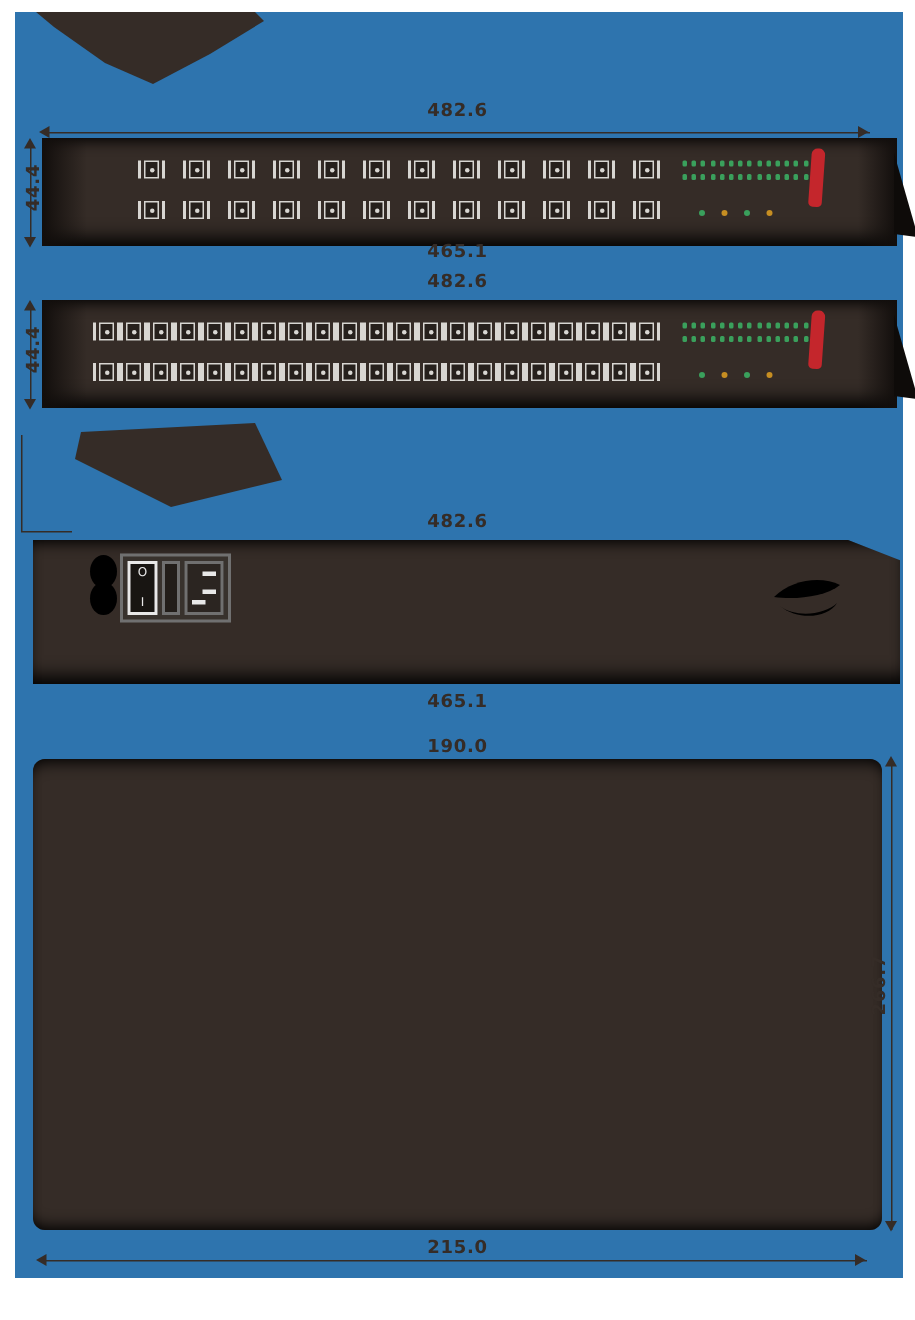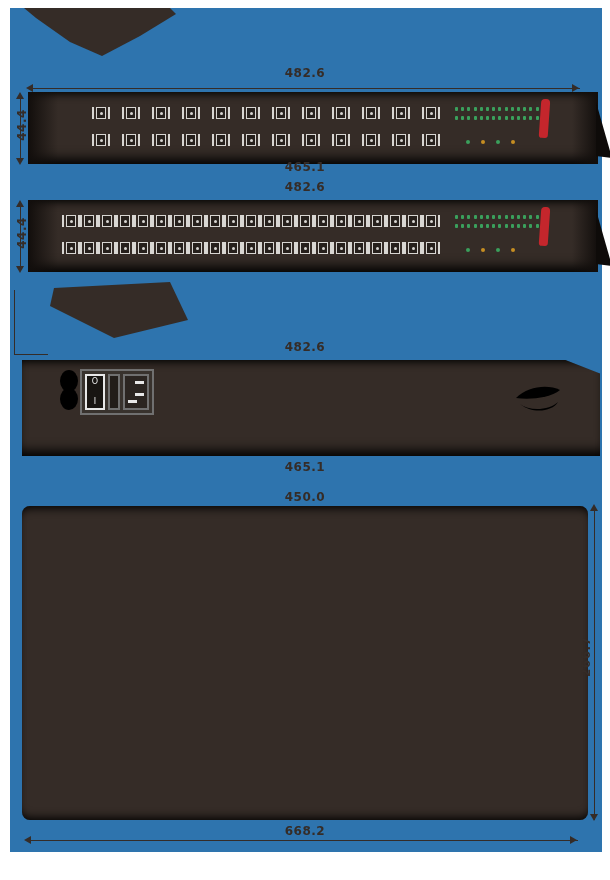--- a/index.html
+++ b/index.html
@@ -679,28 +679,28 @@
         </div>
       </div>
       <svg class="abs" style="left:492px;top:22px;" width="48" height="36" viewBox="0 0 48 36">
         <path d="M2,16 C14,4 34,2 46,8 C36,16 16,18 2,16 Z" fill="#000"></path>
         <path d="M6,22 C16,30 36,28 44,20 C38,30 18,32 6,22 Z" fill="#000"></path>
       </svg>
     </div>
 
     <div class="dim-label" style="left:235px;top:452px;width:120px;">465.1</div>
 
-    <div class="dim-label" style="left:235px;top:482px;width:120px;">450.0</div>
+    <div class="dim-label" style="left:235px;top:482px;width:120px;">190.0</div>
 
     <div id="top-view"></div>
 
     <div class="dl v" style="left:584px;top:498px;height:314px;"></div>
     <div class="arrow aw-up" style="left:580px;top:496px;"></div>
     <div class="arrow aw-down" style="left:580px;top:806px;"></div>
     <div class="dim-label vert" style="left:556px;top:642px;">266.7</div>
 
-    <div class="dim-label" style="left:230px;top:816px;width:130px;">668.2</div>
+    <div class="dim-label" style="left:230px;top:816px;width:130px;">215.0</div>
     <div class="dl h" style="left:20px;top:832px;width:548px;"></div>
     <div class="arrow aw-left" style="left:14px;top:828px;"></div>
     <div class="arrow aw-right" style="left:560px;top:828px;"></div>
 
   </div>
 </div>
 
 </body></html>

